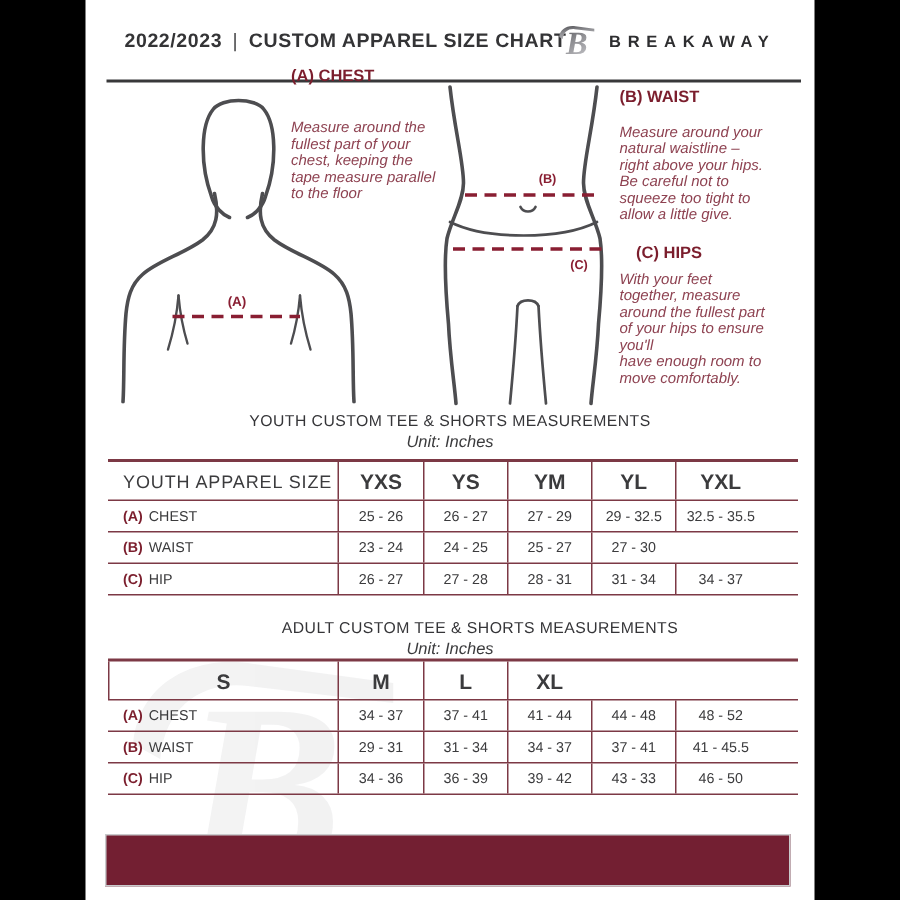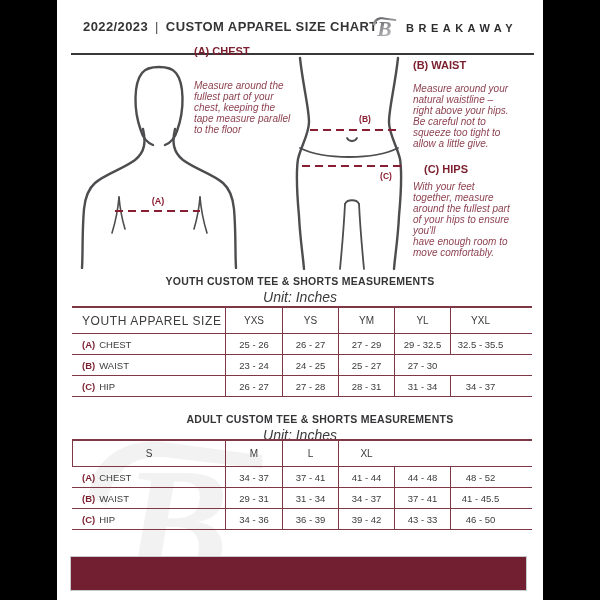--- a/index.html
+++ b/index.html
@@ -22,37 +22,37 @@
         white-space:pre-line;}
   #chest-h{left:137px;top:45px;}  #chest-p{left:137px;top:80px;width:104px;}
   #waist-h{left:356px;top:59px;}  #waist-p{left:356px;top:83px;width:124px;}
   #hips-h{left:356px;top:163px;margin-left:11px;}  #hips-p{left:356px;top:181px;width:128px;}
 
   .fig{position:absolute;}
   #fig-torso{left:10px;top:57px;}
   #fig-hips{left:222px;top:56px;}
 
   
-  .tbl-title{position:absolute;left:0;width:100%;text-align:center;font-weight:bold;
+  .tbl-title{position:absolute;left:0;width:100%;text-align:center;font-weight:normal;
              font-size:10.5px;color:#353538;letter-spacing:.3px;}
   .tbl-unit{position:absolute;left:0;width:100%;text-align:center;font-style:italic;
-            font-size:14px;color:#3b3b3d;}
+            font-size:11px;color:#3b3b3d;}
   #youth-title{top:275px;} #youth-unit{top:289px;}
   #adult-title{top:413px;margin-left:20px;} #adult-unit{top:427px;}
 
   .size-table{position:absolute;left:15px;width:460px;border-top:2px solid #7c3945;}
   #youth-table{top:306px;} #adult-table{top:439px;}
   .row{display:grid;grid-template-columns:153px 57px 56px 56px 56px 82px;
        border-bottom:1.6px solid #7c3945;height:20px;}
   .row.head{height:25px;}
   .cell{display:flex;align-items:center;justify-content:center;font-size:9.5px;color:#3b3b3d;
         border-left:1.6px solid #7c3945;overflow:hidden;white-space:nowrap;}
   .cell.first{border-left:none;justify-content:flex-start;padding-left:10px;}
   .cell.last{padding-right:22px;}
-  .row.head .cell{font-weight:normal;font-size:10px;}
+  .row.head .cell{font-weight:bold;font-size:14px;}
   .row.head .cell.first{font-weight:400;font-size:12px;letter-spacing:.6px;color:#3b3b3d;}
   .key{color:#7b1e2d;font-weight:bold;margin-right:4px;}
 
   
   .watermark{position:absolute;left:16px;top:406px;opacity:.07;}
   .footer-bar{position:absolute;left:13px;top:556px;width:457px;height:35px;
               background:#731f32;border:1px solid #c9cacc;box-sizing:border-box;}
 </style>
 </head>
 <body>

